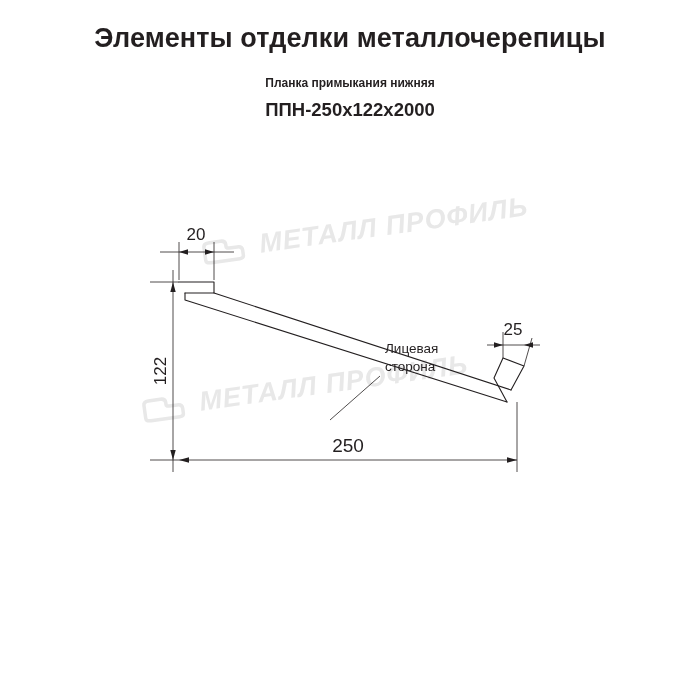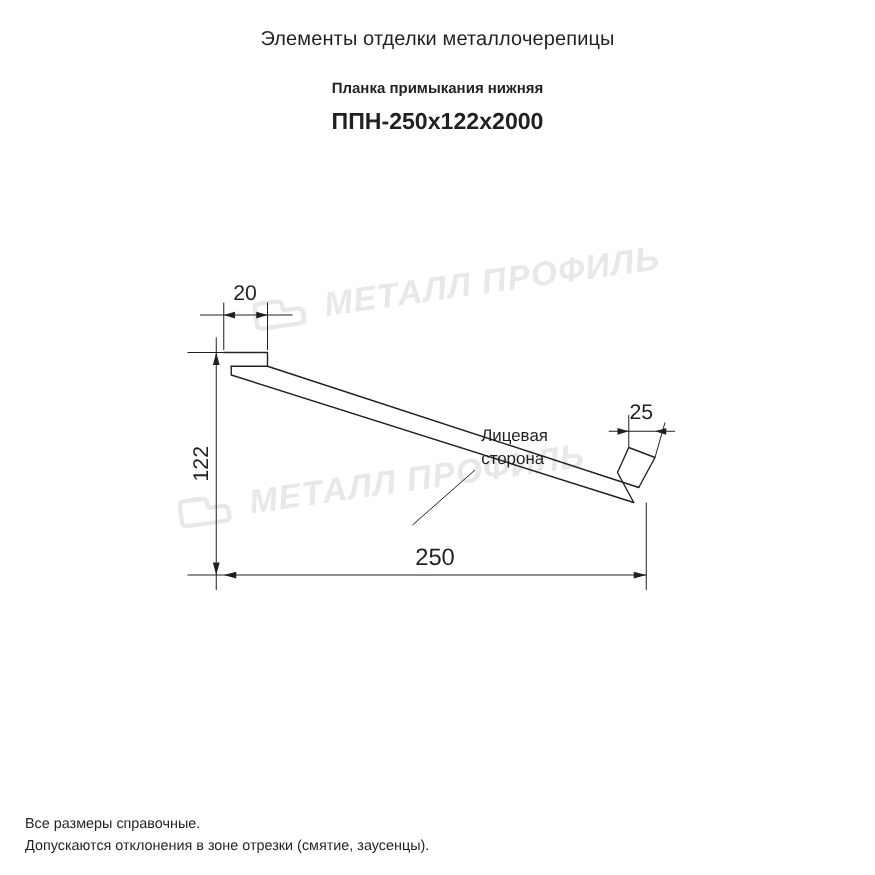--- a/index.html
+++ b/index.html
@@ -22,22 +22,22 @@
     height: 700px;
   }
   .titles {
     position: absolute;
     top: 22px;
     left: 0;
     width: 700px;
     text-align: center;
   }
   .main-title {
-    font-size: 16px;
-    font-weight: normal;
+    font-size: 27px;
+    font-weight: bold;
     letter-spacing: 0.1px;
     line-height: 1.2;
     margin: 0;
   }
   .sub-title {
     font-size: 12px;
     font-weight: bold;
     margin: 0;
     margin-top: 22px;
     line-height: 1.25;
@@ -192,18 +192,14 @@
       </g>
 
       <g>
         <text x="385" y="173" font-size="13.5" text-anchor="start">Лицевая</text>
         <text x="385" y="191" font-size="13.5" text-anchor="start">сторона</text>
       </g>
 
     </svg>
   </div>
 
-  <div class="footer">
-    <div>Все размеры справочные.</div>
-    <div>Допускаются отклонения в зоне отрезки (смятие, заусенцы).</div>
-  </div>
 
 </div>
 
 </body></html>

